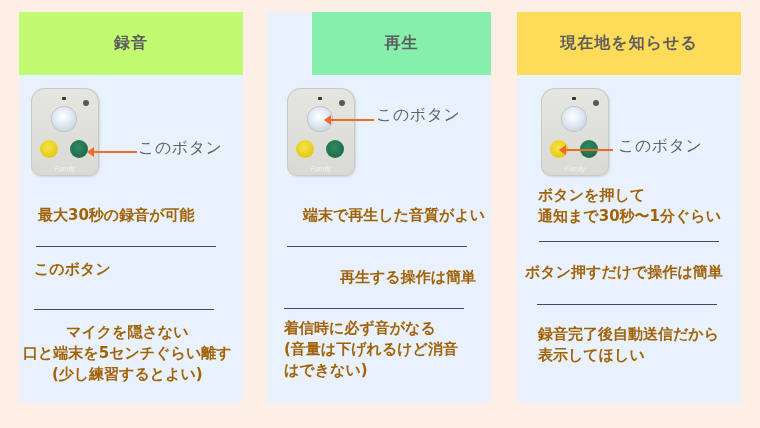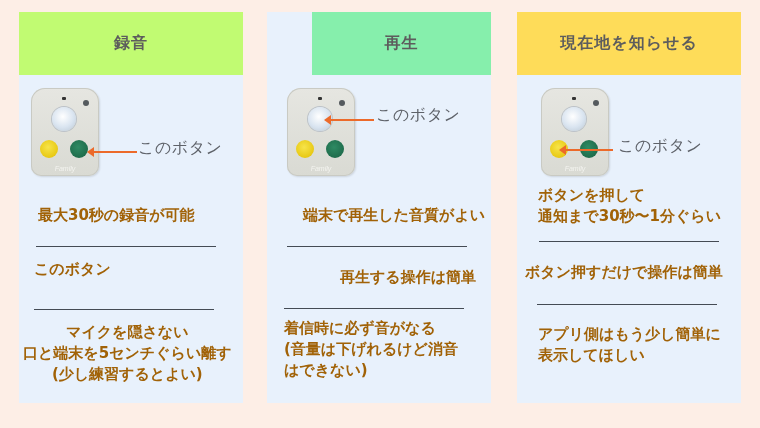--- a/index.html
+++ b/index.html
@@ -220,16 +220,16 @@
   <div class="point" style="left:21px; top:173px;">
     <div>ボタンを押して</div>
     <div>通知まで30秒〜1分ぐらい</div>
   </div>
   <div class="divider" style="left:22px; top:229px; width:180px;"></div>
   <div class="point" style="left:8px; top:250px;">
     <div>ボタン押すだけで操作は簡単</div>
   </div>
   <div class="divider" style="left:20px; top:292px; width:180px;"></div>
   <div class="point" style="left:21px; top:312px;">
-    <div>アプリ側はもう少し簡単に</div>
+    <div>録音完了後自動送信だから</div>
     <div>表示してほしい</div>
   </div>
 </div>
 
 </body></html>

